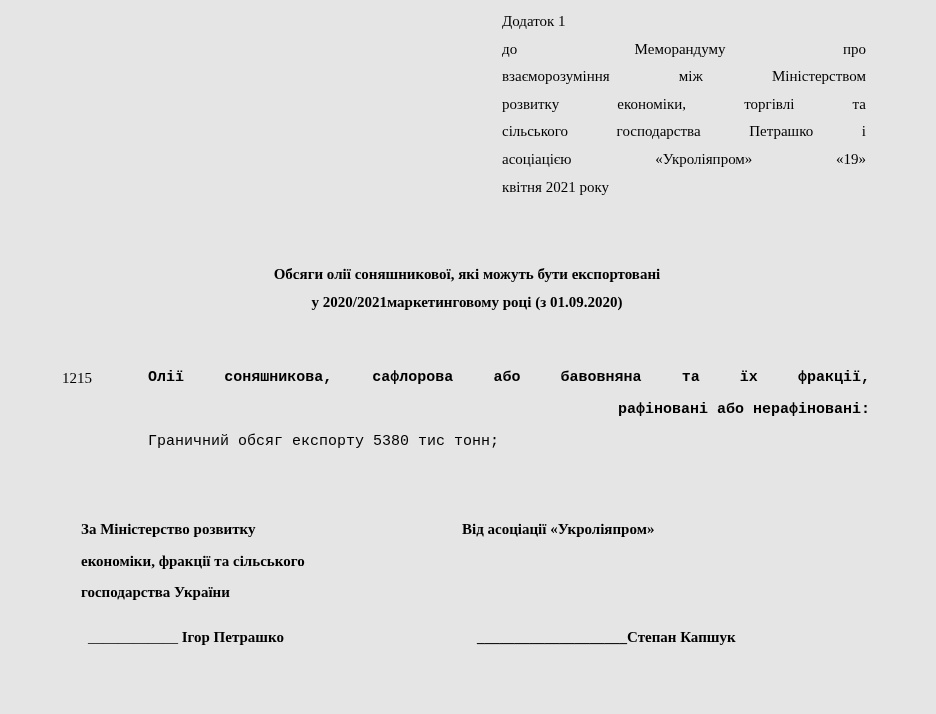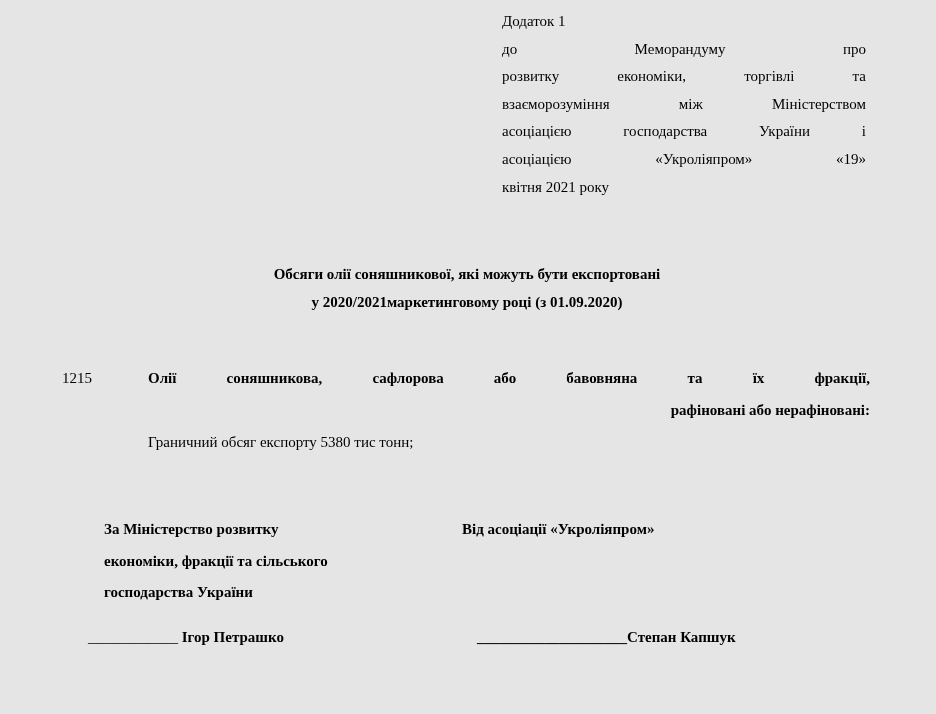--- a/index.html
+++ b/index.html
@@ -40,26 +40,26 @@
   
   .item {
     position: absolute;
     left: 62px;
     top: 362px;
     width: 808px;
     display: flex;
     line-height: 32px;
   }
   .item-code { width: 86px; font-weight: normal; flex: 0 0 86px; }
-  .item-body { flex: 1 1 auto; }
+  .item-body { flex: 1 1 auto; font-family: Liberation Mono, monospace; }
 
   
   .sig-org-left {
     position: absolute;
-    left: 104px;
+    left: 81px;
     top: 514px;
     width: 400px;
     font-weight: bold;
     line-height: 31.5px;
   }
   .sig-org-right {
     position: absolute;
     left: 462px;
     top: 514px;
     width: 420px;
@@ -82,23 +82,23 @@
   }
 </style>
 </head>
 <body>
 
 <div class="page">
 
   <div class="annex">
     <div>Додаток 1</div>
     <div class="jline">до Меморандуму про</div>
+    <div class="jline">взаєморозуміння між Міністерством</div>
     <div class="jline">розвитку економіки, торгівлі та</div>
-    <div class="jline">взаєморозуміння між Міністерством</div>
-    <div class="jline">асоціацією господарства України і</div>
+    <div class="jline">сільського господарства Петрашко і</div>
     <div class="jline">асоціацією «Укроліяпром» «19»</div>
     <div>квітня 2021 року</div>
   </div>
 
   <div class="doc-title">
     <div>Обсяги олії соняшникової, які можуть бути експортовані</div>
     <div>у 2020/2021маркетинговому році (з 01.09.2020)</div>
   </div>
 
   <div class="item">

